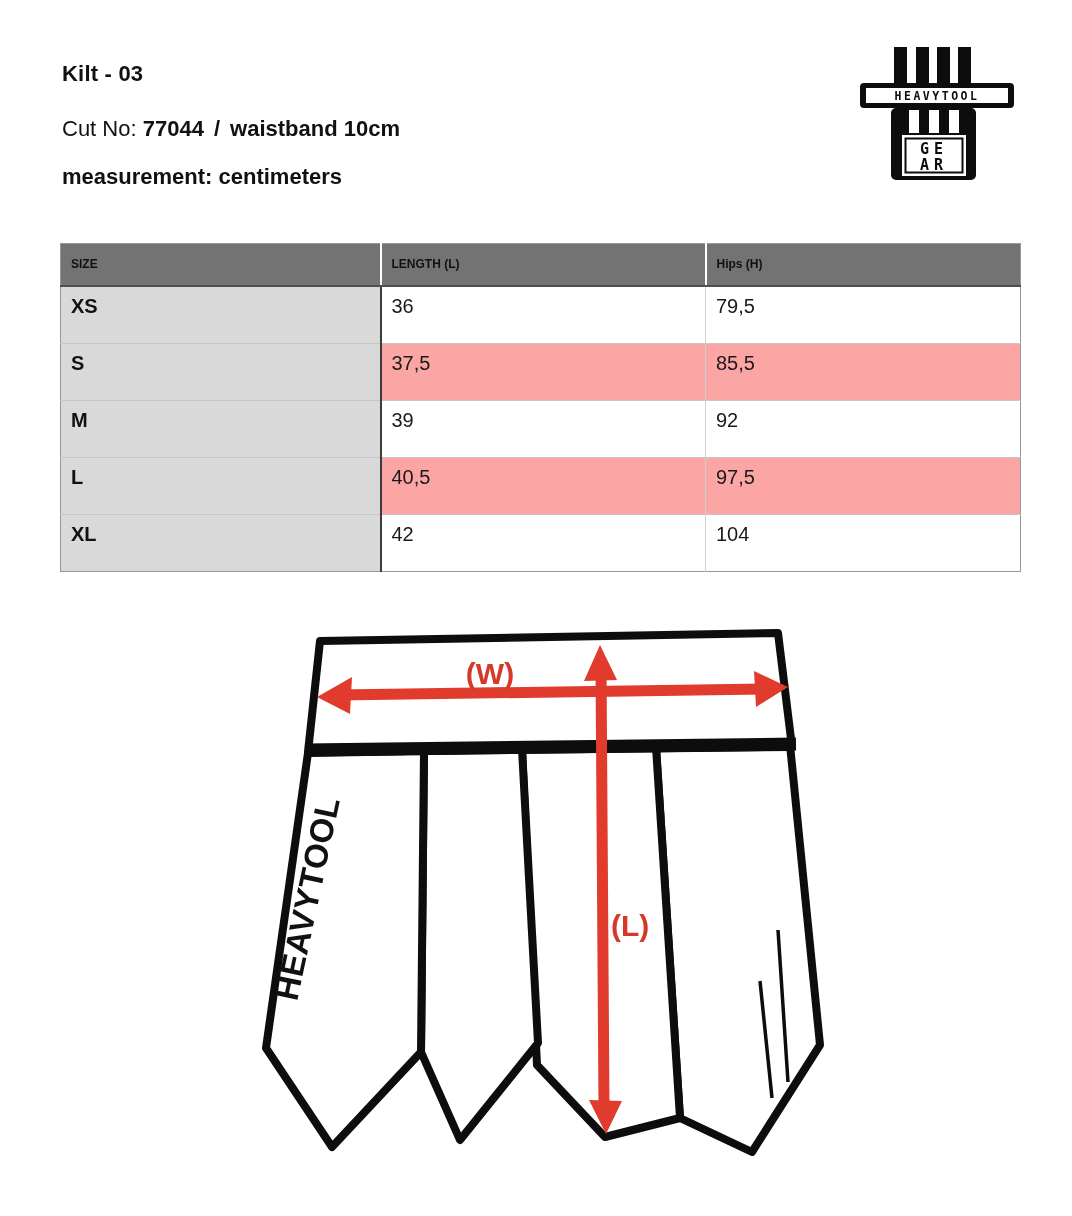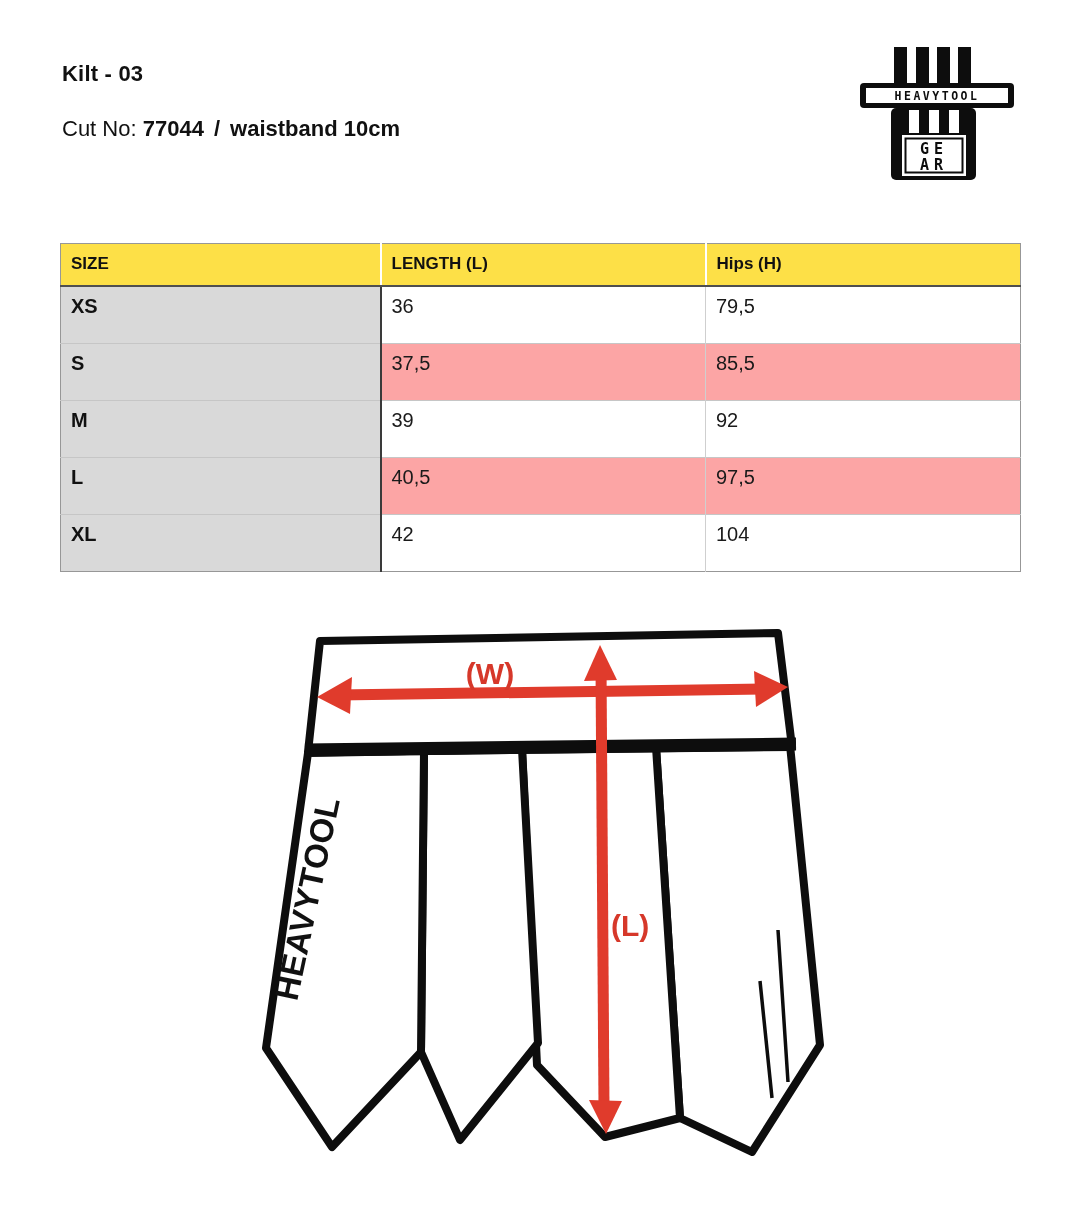--- a/index.html
+++ b/index.html
@@ -14,21 +14,21 @@
   .cut-line  { left:62px; top:116px; font-size:22px; font-weight:normal; }
   .cut-line .b { font-weight:bold; }
   .cut-line .sep { font-weight:bold; margin:0 10px; }
   .meas-line { left:62px; top:164px; font-size:22px; font-weight:bold; }
 
   
   .size-table-wrap { left:60px; top:243px; }
   table.size-chart { border-collapse:collapse; table-layout:fixed; width:960px;
     border:1px solid #979797; }
   table.size-chart th {
-    background:#fde047; font-size:17px; font-weight:bold; text-align:left;
+    background:#737373; font-size:12px; font-weight:bold; text-align:left;
     padding:8px 10px 9px 10px; height:24px;
     border-bottom:2px solid #4f4f4f; border-right:2px solid #ffffff;
   }
   table.size-chart th:last-child { border-right:none;margin-top:48px; }
   table.size-chart td {
     font-size:20px; padding:7px 12px 24px 10px; height:25px;
     border-top:1px solid #c6c6c6;
   }
   table.size-chart tbody tr:first-child td { border-top:none; }
   td.size-cell { background:#d9d9d9; font-weight:bold; border-right:2px solid #3a3a3a; }
@@ -52,20 +52,21 @@
 <body>
 
 <div id="page">
 
   <div class="abs doc-title">Kilt - 03</div>
 
   <div class="abs cut-line">
     <span>Cut No:</span><span>&nbsp;</span><span class="b">77044</span><span class="sep">/</span><span class="b">waistband 10cm</span>
   </div>
 
+  <div class="abs meas-line">measurement: centimeters</div>
 
   <svg class="abs" style="left:858px; top:44px;" width="158" height="140" viewBox="0 0 158 140" aria-hidden="true">
     <g fill="#0d0d0d">
       <rect x="36" y="3" width="13" height="40"></rect>
       <rect x="58" y="3" width="13" height="40"></rect>
       <rect x="79" y="3" width="13" height="40"></rect>
       <rect x="100" y="3" width="13" height="40"></rect>
       <rect x="2" y="39" width="154" height="25" rx="4"></rect>
       <rect x="33" y="64" width="85" height="72" rx="5"></rect>
     </g>

